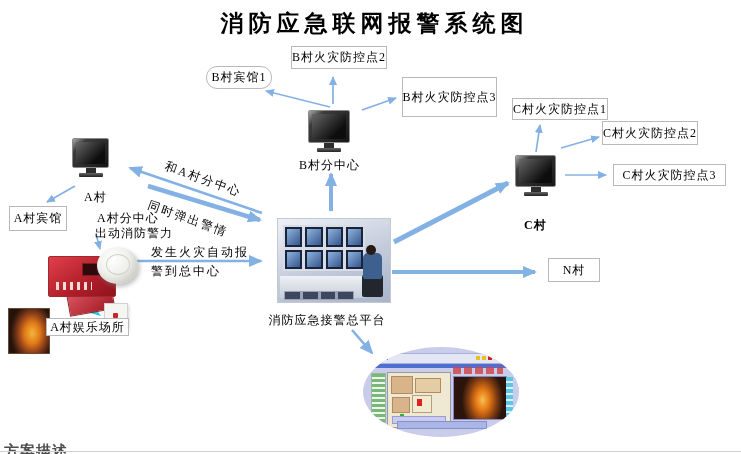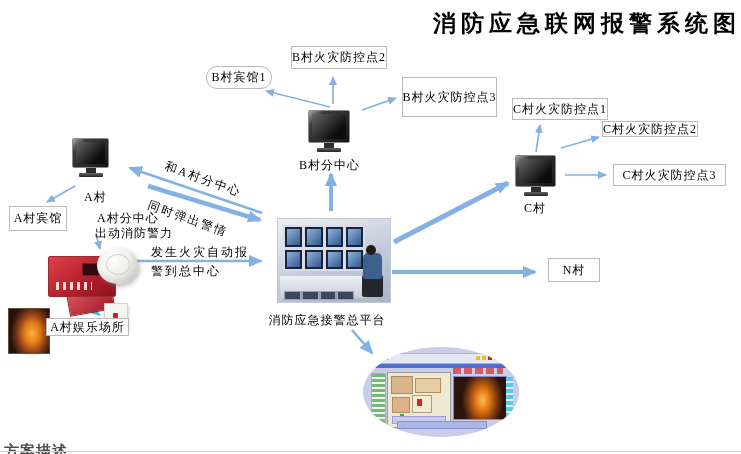--- a/index.html
+++ b/index.html
@@ -1,19 +1,19 @@
 <!DOCTYPE html>
 <html><head>
 <meta charset="utf-8">
 <style>
   html,body{margin:0;padding:0;background:#fff;}
   #stage{position:relative;width:741px;height:454px;background:#fff;overflow:hidden;
          font-family:"Liberation Serif","DejaVu Serif",serif;color:#000;}
   .abs{position:absolute;}
-  #title{left:0;right:0;top:8px;text-align:right;font-size:23px;font-weight:bold;letter-spacing:5px;z-index:12;margin-left:8px;}
+  #title{left:0;right:0;top:8px;text-align:center;font-size:23px;font-weight:bold;letter-spacing:5px;z-index:12;margin-left:8px;}
   .dbox{background:#fff;border:1px solid #b9b9b9;font-size:12px;display:flex;align-items:center;
         justify-content:center;letter-spacing:1px;box-sizing:border-box;z-index:10;white-space:nowrap;}
   .nlabel{font-size:12px;letter-spacing:1px;z-index:11;white-space:nowrap;}
   .elabel{font-size:12px;letter-spacing:2px;z-index:12;white-space:nowrap;}
   .rot{transform:rotate(19.5deg);transform-origin:left top;}
   
   .monitor{z-index:8;}
   .m-frame{background:linear-gradient(135deg,#a8a8a8,#3c3c3c 22%,#161616);border:1px solid #8a8a8a;
            border-radius:2px;padding:3px;box-sizing:border-box;}
   .m-screen{width:100%;height:100%;background:linear-gradient(135deg,#676767,#0d0d0d 75%);}
@@ -115,21 +115,21 @@
     <line x1="352" y1="330" x2="372" y2="353" stroke="#84b1e4" stroke-width="2.6" marker-end="url(#hb)"></line>
 
     <polygon points="101,259 82,270 102,281 95,270" fill="#2fc0e8"></polygon>
     <polygon points="100,291 76,309 101,316 92,303" fill="#2fc0e8"></polygon>
   </svg>
 
   <div class="abs dbox" style="left:206px;top:66px;width:66px;height:23px;border-radius:11px;">B村宾馆1</div>
   <div class="abs dbox" style="left:291px;top:46px;width:96px;height:23px;">B村火灾防控点2</div>
   <div class="abs dbox" style="left:402px;top:77px;width:95px;height:40px;">B村火灾防控点3</div>
   <div class="abs dbox" style="left:512px;top:98px;width:96px;height:22px;">C村火灾防控点1</div>
-  <div class="abs dbox" style="left:602px;top:121px;width:96px;height:16px;">C村火灾防控点2</div>
+  <div class="abs dbox" style="left:602px;top:121px;width:96px;height:24px;">C村火灾防控点2</div>
   <div class="abs dbox" style="left:613px;top:164px;width:113px;height:22px;">C村火灾防控点3</div>
   <div class="abs dbox" style="left:9px;top:206px;width:58px;height:25px;">A村宾馆</div>
   <div class="abs dbox" style="left:548px;top:258px;width:52px;height:24px;">N村</div>
   <div class="abs dbox" style="left:46px;top:318px;width:83px;height:18px;">A村娱乐场所</div>
 
   <div class="abs monitor" style="left:72px;top:138px;">
     <div class="m-frame" style="width:37px;height:30px;">
         <div class="m-screen"></div>
       </div>
     <div class="m-neck"></div>
@@ -145,21 +145,21 @@
   <div class="abs monitor" style="left:515px;top:155px;">
     <div class="m-frame" style="width:41px;height:32px;">
         <div class="m-screen"></div>
       </div>
     <div class="m-neck"></div>
       <div class="m-base"></div>
   </div>
 
   <div class="abs nlabel" style="left:84px;top:189px;">A村</div>
   <div class="abs nlabel" style="left:299px;top:157px;">B村分中心</div>
-  <div class="abs nlabel" style="left:524px;top:200px;">C村</div>
+  <div class="abs nlabel" style="left:524px;top:217px;font-weight:bold;">C村</div>
   <div class="abs nlabel" style="left:264px;top:312px;width:126px;text-align:center;">消防应急接警总平台</div>
 
   <div class="abs" id="photo">
     <div class="wall">
       <div class="tv">
           <i></i>
         </div>
         <div class="tv">
           <i></i>
         </div>

